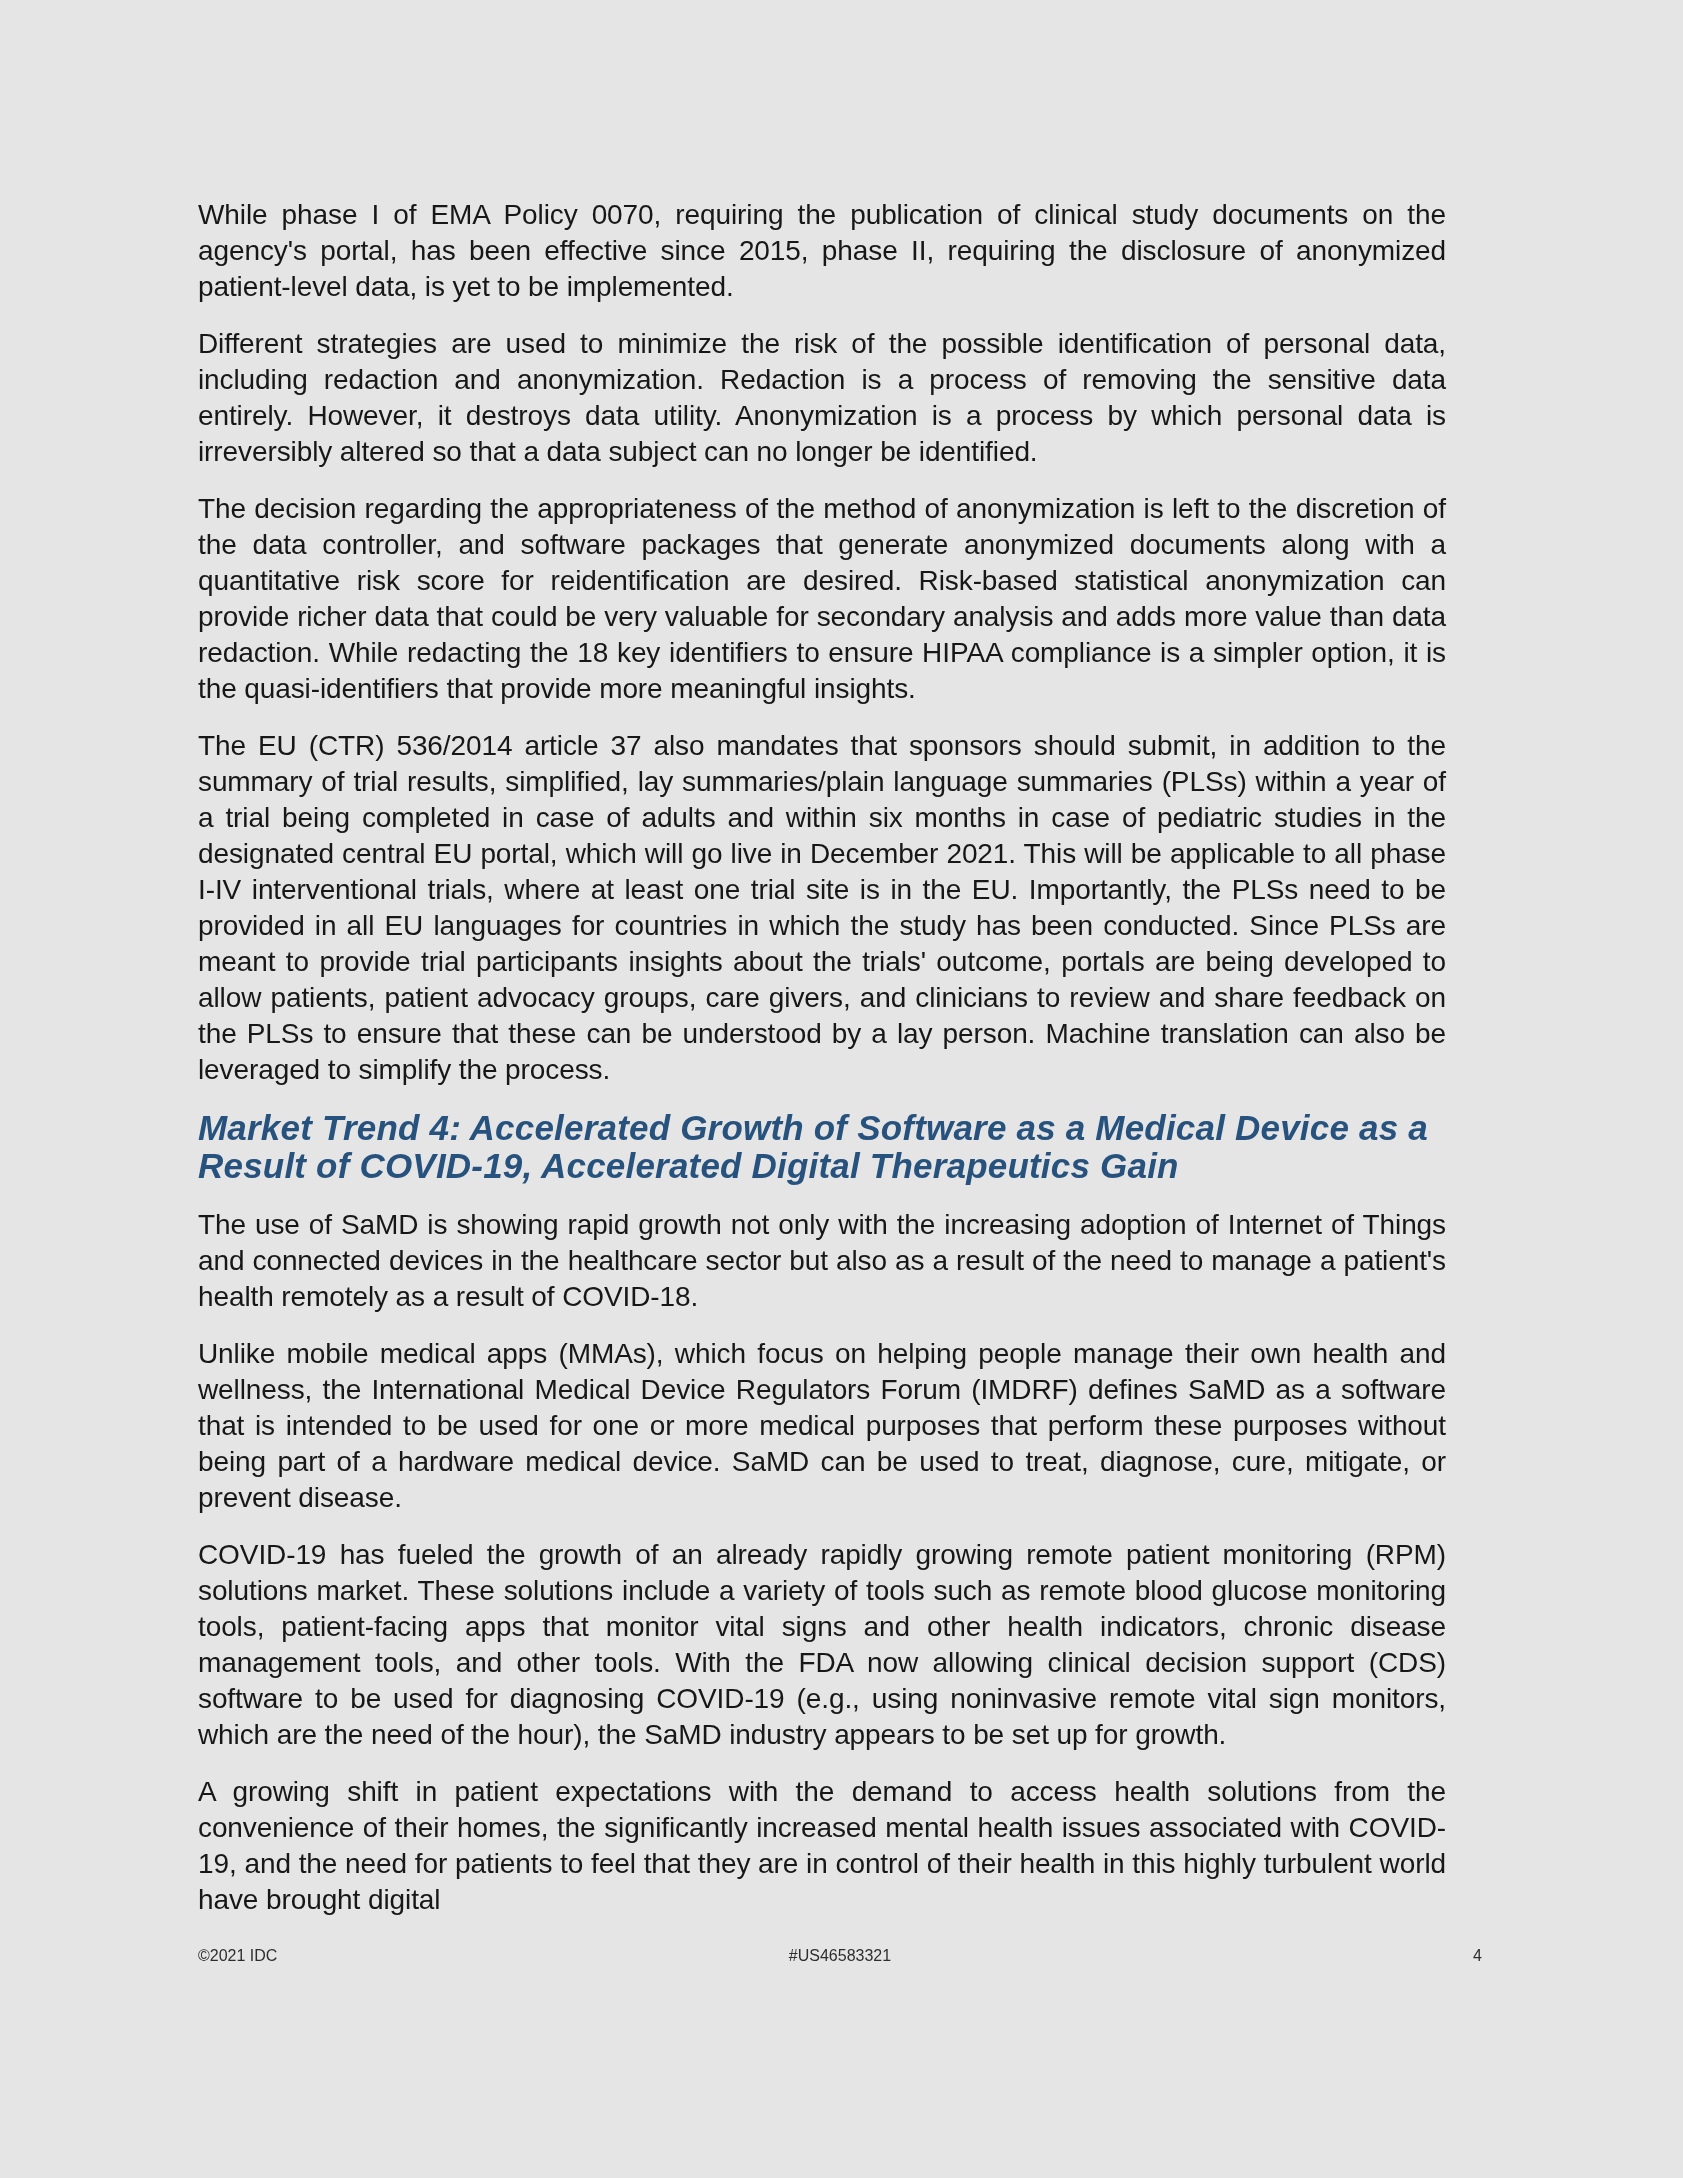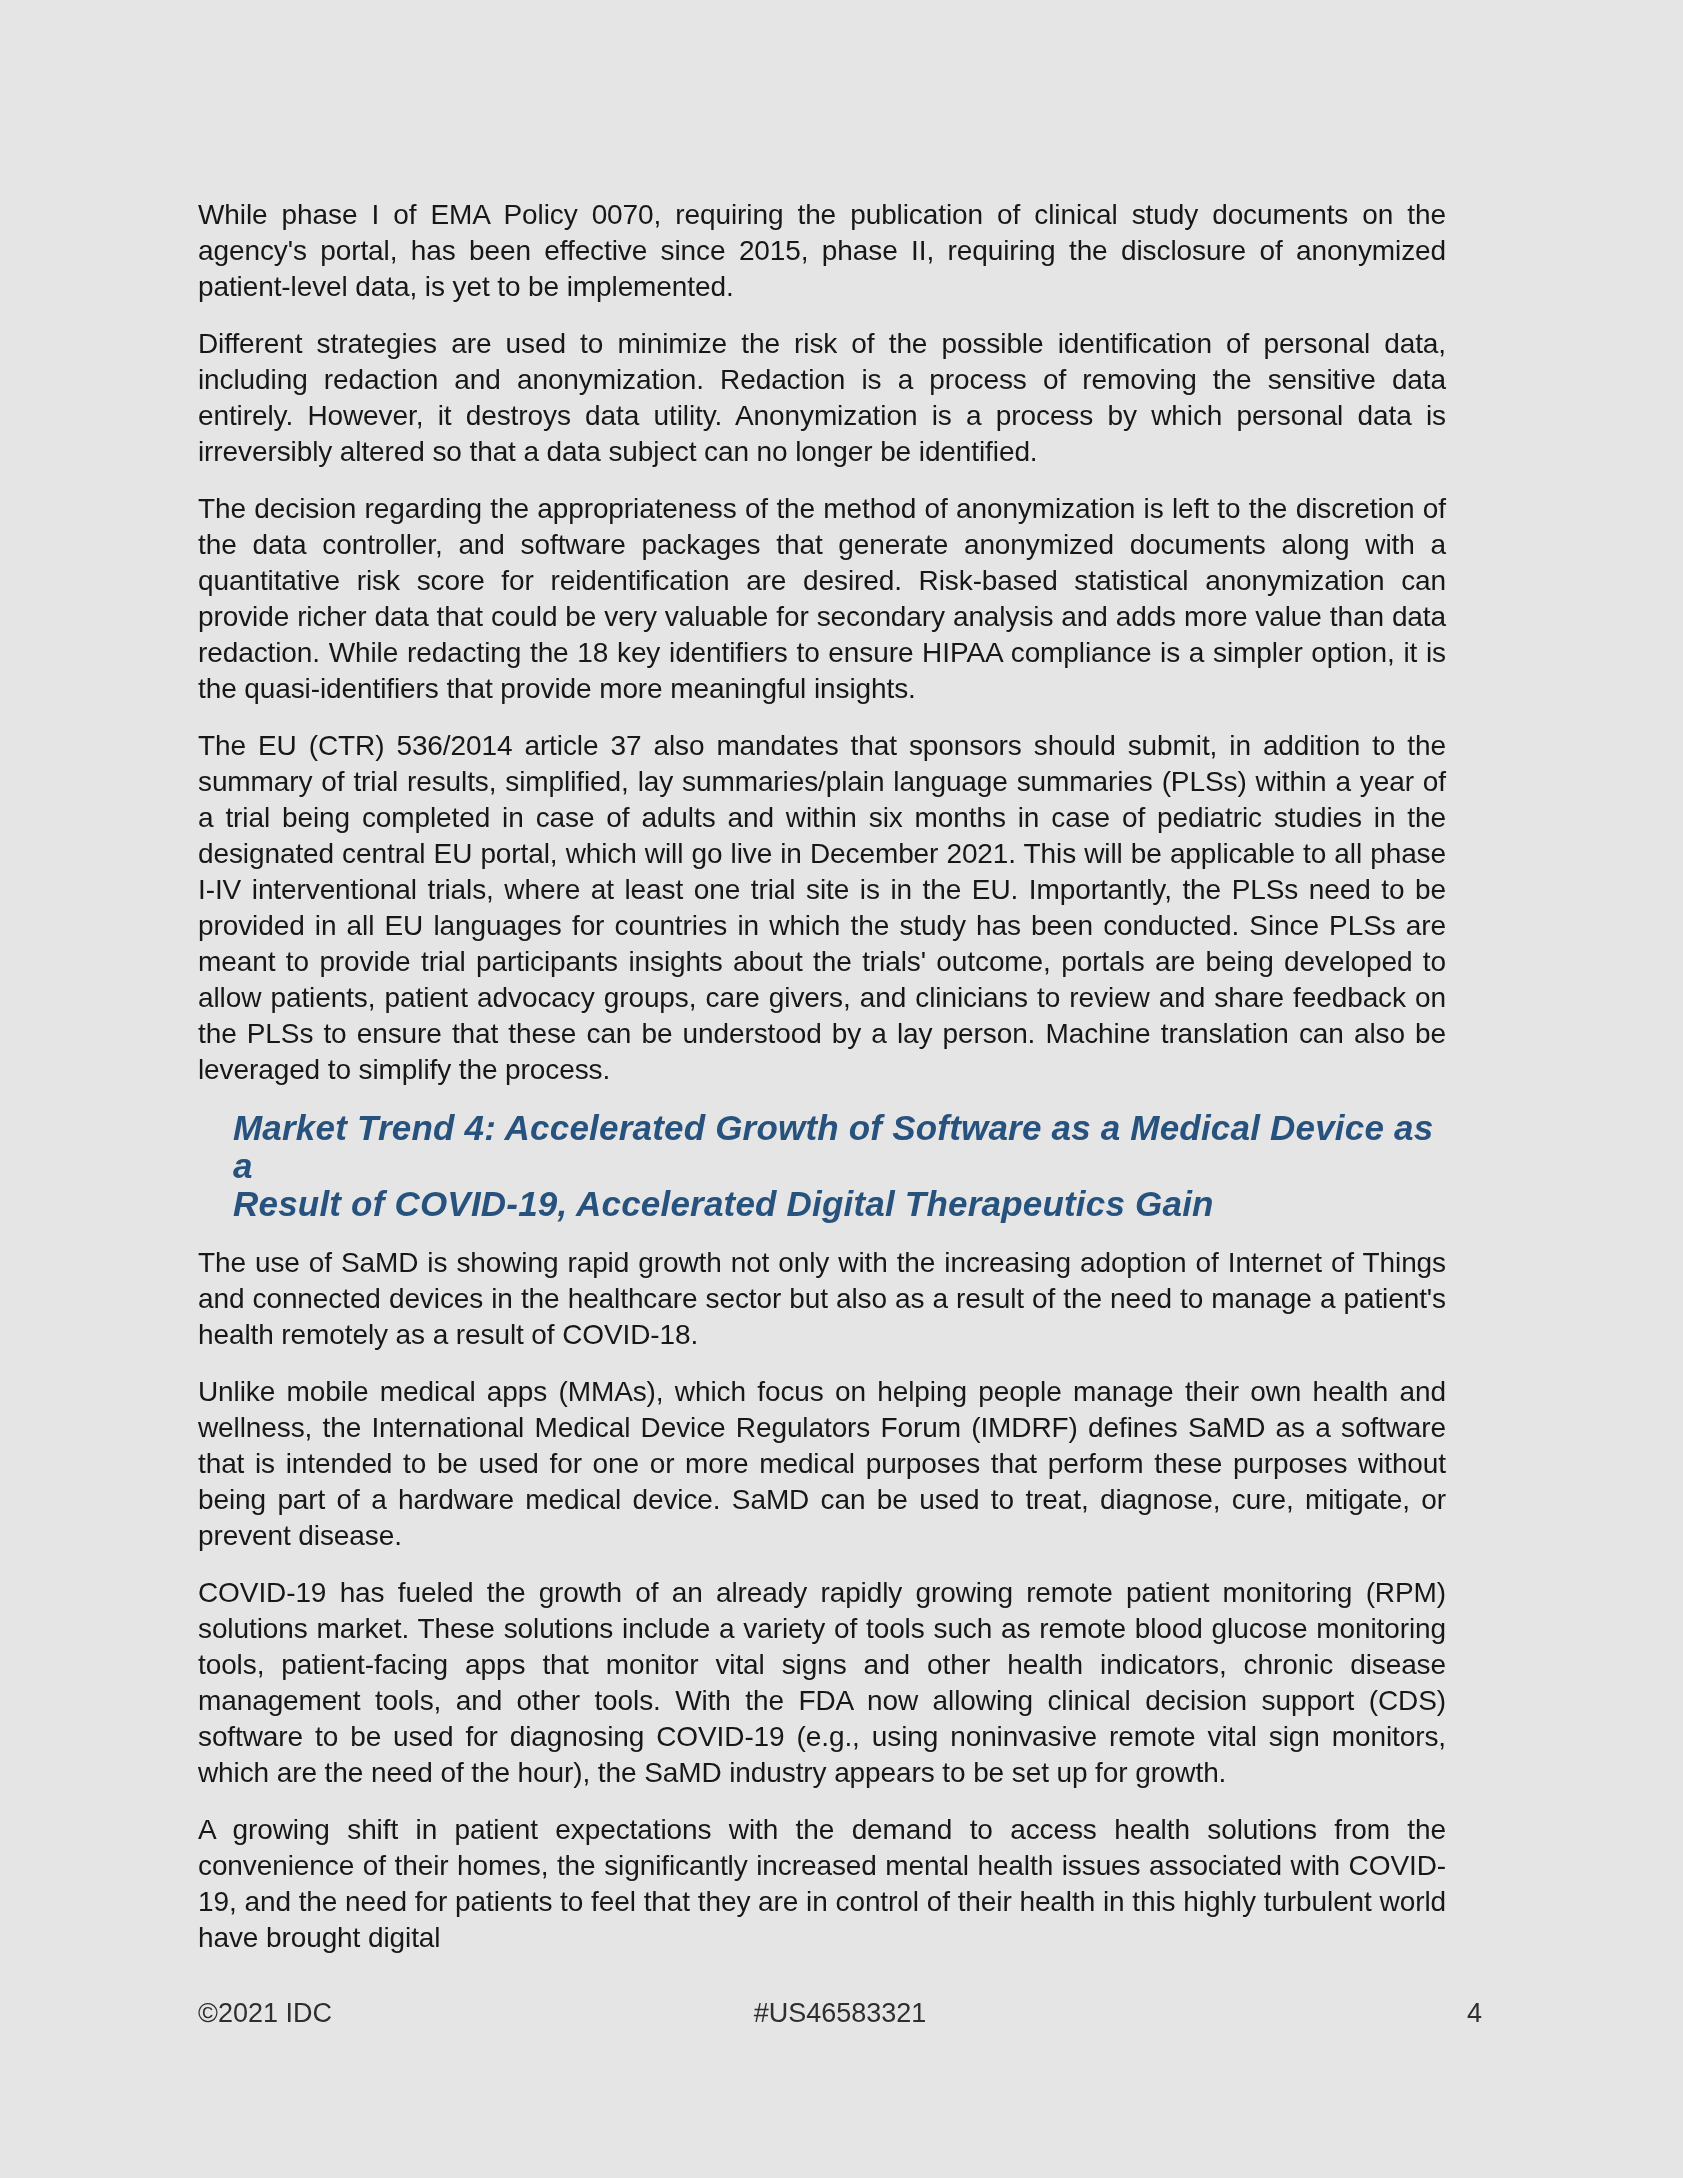--- a/index.html
+++ b/index.html
@@ -31,29 +31,29 @@
   }
   .section-heading {
     margin: 2px 0 22px 0;
     font-style: italic;
     font-weight: bold;
     font-size: 35px;
     line-height: 38px;
     color: #27527e;
     letter-spacing: 0.2px;
   }
-  .section-heading span { display: block; margin-left: 35px; }
+  .section-heading span { display: block; }
   .footer {
     position: absolute;
     left: 198px;
-    top: 1999px;
+    top: 1942px;
     width: 1284px;
     display: flex;
     align-items: flex-end;
-    font-size: 27px;
+    font-size: 16px;
     line-height: 28px;
     color: #2e2e2e;
   }
   .footer .footer-left  { flex: 1; text-align: left; }
   .footer .footer-center{ flex: 1; text-align: center; }
   .footer .footer-right { flex: 1; text-align: right; }
 </style>
 </head>
 <body>
 

